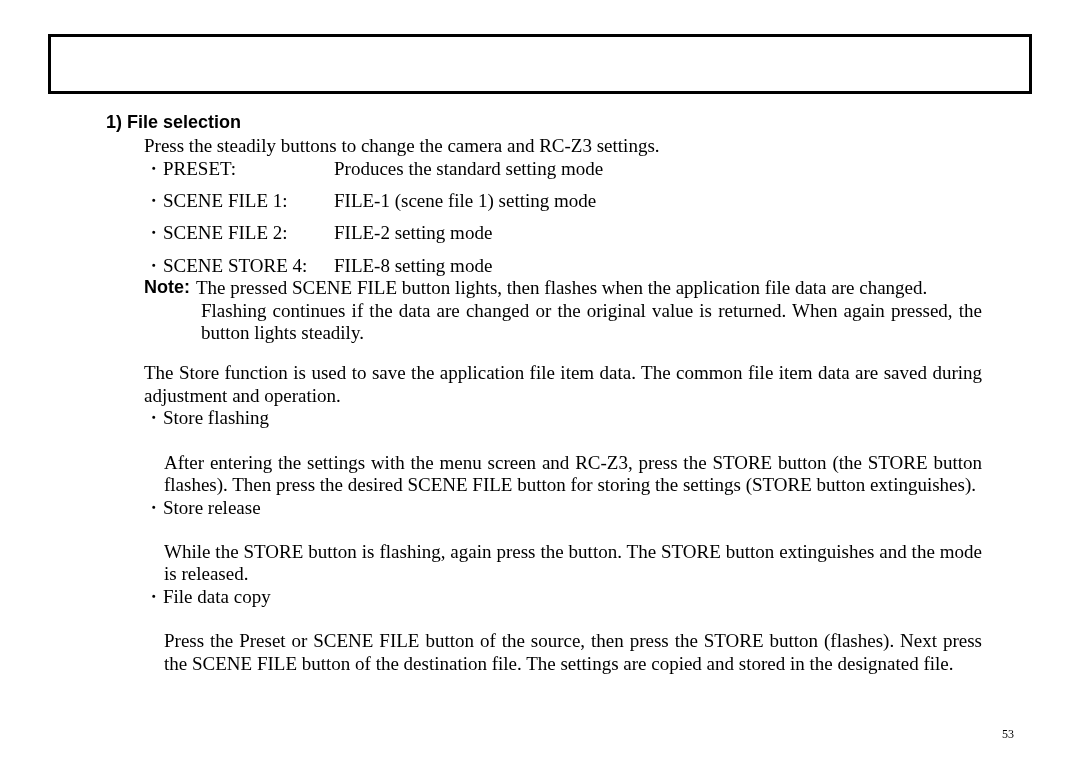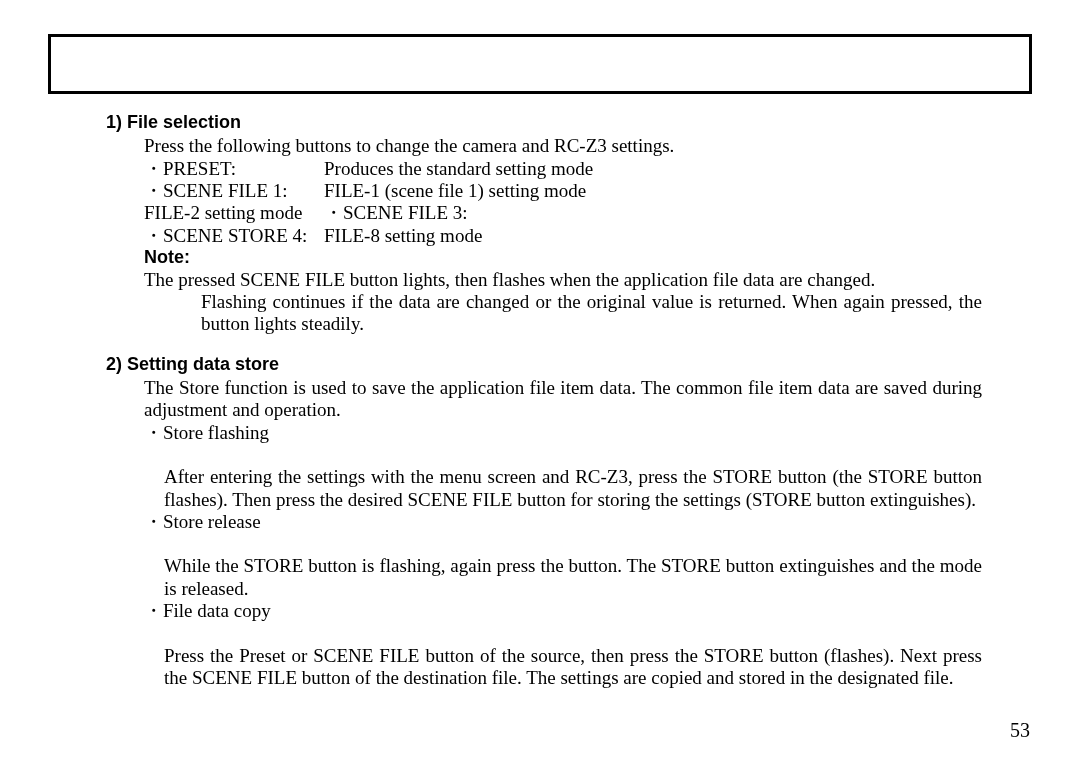--- a/index.html
+++ b/index.html
@@ -35,27 +35,27 @@
     margin: 0 0 2px 0;
   }
   .indent1 {
     padding-left: 38px;
   }
   .deflist {
     display: grid;
     grid-template-columns: 180px auto;
     column-gap: 0;
     row-gap: 0;
+    gap: 10px;
   }
   .bul {
     padding-left: 0;
   }
   .note-row {
     display: flex;
-    flex-direction: column;
   }
   .note-label {
     font-family: Arial, Helvetica, sans-serif;
     font-weight: bold;
     font-size: 18px;
     flex: 0 0 auto;
     padding-right: 6px;
   }
   .note-body {
     flex: 1 1 auto;
@@ -74,60 +74,59 @@
     font-family: Liberation Serif, serif;
   }
   .sub-body {
     padding-left: 58px;
     text-align: justify;
     text-justify: inter-word;
     margin-top: 22px;
   }
   .pagenum {
     position: absolute;
-    right: 50px;
+    right: 66px;
     bottom: 20px;
-    font-size: 20px;
+    font-size: 12px;
   }
 </style>
 </head>
 <body>
 
 <div class="page">
 
   <div class="top-box"></div>
 
   <div class="content">
 
     <div class="heading">1) File selection</div>
 
     <div class="indent1">
-      <div>Press the following buttons to change the camera and RC-Z3 settings.</div>
+      <div>Press the steadily buttons to change the camera and RC-Z3 settings.</div>
 
       <div class="deflist">
         <div class="bul">・PRESET:</div>
         <div>Produces the standard setting mode</div>
         <div class="bul">・SCENE FILE 1:</div>
         <div>FILE-1 (scene file 1) setting mode</div>
+        <div class="bul">・SCENE FILE 2:</div>
         <div>FILE-2 setting mode</div>
-        <div class="bul">・SCENE FILE 3:</div>
         <div class="bul">・SCENE STORE 4:</div>
         <div>FILE-8 setting mode</div>
       </div>
 
       <div class="note-row">
         <div class="note-label">Note:</div>
         <div class="note-body">The pressed SCENE FILE button lights, then flashes when the application file data are changed.</div>
       </div>
       <div class="note-cont">Flashing continues if the data are changed or the original value is returned.   When again pressed, the button lights steadily.</div>
     </div>
 
     <div class="gap"></div>
 
-    <div class="heading">2) Setting data store</div>
 
     <div class="indent1">
       <div class="para-just">The Store function is used to save the application file item data.   The common file item data are saved during adjustment and operation.</div>
 
       <div>
         <div>・Store flashing</div>
         <div class="sub-body" style="padding-left:20px;">After entering the settings with the menu screen and RC-Z3, press the STORE button (the STORE button flashes).  Then press the desired SCENE FILE button for storing the settings (STORE button extinguishes).</div>
       </div>
 
       <div>

